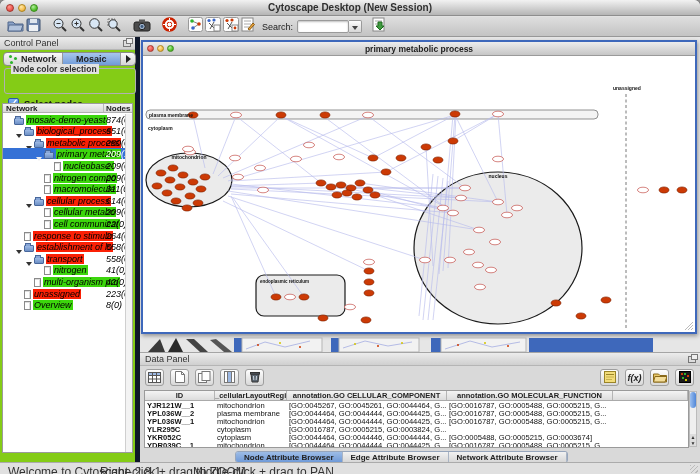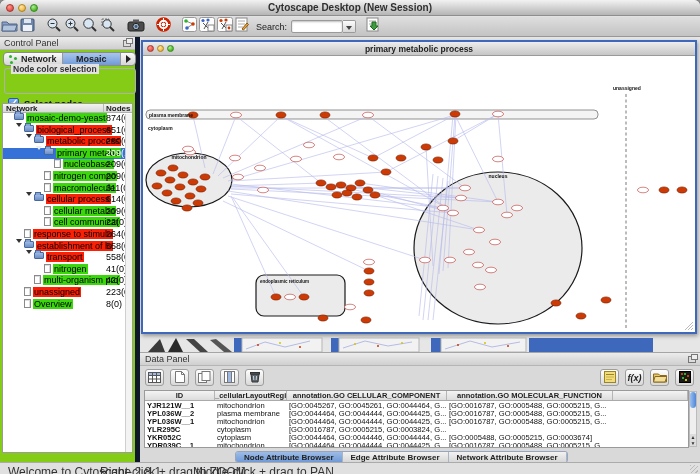--- a/index.html
+++ b/index.html
@@ -6,21 +6,21 @@
   *{box-sizing:border-box;}
   #app{position:relative;width:700px;height:474px;background:#e2e2e2;overflow:hidden;border-radius:6px 6px 0 0;box-shadow:0 0 4px rgba(0,0,0,.5);}
   
   .titlebar{position:absolute;left:0;top:0;width:700px;height:16px;background:linear-gradient(#f2f2f2,#cdcdcd 60%,#b5b5b5);border-bottom:1px solid #8e8e8e;display:flex;align-items:center;padding-left:6px;}
   .tl{width:8px;height:8px;border-radius:50%;margin-right:4px;display:inline-block;}
   .tl.red{background:radial-gradient(circle at 35% 30%,#ff9a92,#ee5a52 60%,#b93c34);border:1px solid #a5352c;}
   .tl.yellow{background:radial-gradient(circle at 35% 30%,#ffe9a8,#f6be4f 60%,#c98f1f);border:1px solid #ad851f;}
   .tl.green{background:radial-gradient(circle at 35% 30%,#b3eda0,#53c22b 60%,#3a8d1c);border:1px solid #3d8b1e;}
   .wtitle{position:absolute;left:0;right:0;text-align:center;font-size:10px;font-weight:bold;color:#2f2f2f;}
   
-  .toolbar{position:absolute;left:0;top:17px;width:700px;height:20px;background:linear-gradient(#dedede,#c3c3c3);border-bottom:1px solid #979797;display:flex;align-items:center;}
+  .toolbar{position:absolute;left:0;top:17px;width:700px;height:20px;background:linear-gradient(#dedede,#c3c3c3);border-bottom:1px solid #979797;display:flex;align-items:center;padding-left:6px;}
   .tbtn{height:18px;display:flex;align-items:center;justify-content:center;margin:0 1px;cursor:default;}
   .tsep{width:9px;height:16px;}
   .tb-label{font-size:9px;color:#222;margin:0 4px 0 6px;}
   .searchbox{width:52px;height:13px;background:#fff;border:1px solid #9a9a9a;border-radius:2px;box-shadow:inset 0 1px 2px rgba(0,0,0,.25);}
   .search-drop{width:13px;height:13px;background:linear-gradient(#fdfdfd,#d7d7d7);border:1px solid #9a9a9a;border-left:none;border-radius:0 2px 2px 0;position:relative;}
   .search-drop::before{content:"";position:absolute;left:3px;top:5px;border-left:3px solid transparent;border-right:3px solid transparent;border-top:4px solid #444;}
   
   .cpanel{position:absolute;left:0;top:37px;width:140px;height:425px;background:#84cc16;border-right:5px solid #0f172a;}
   .cp-title{position:absolute;left:0;top:0;width:100%;height:13px;background:linear-gradient(#ececec,#cfcfcf);border-bottom:1px solid #b5b5b5;font-size:9px;color:#333;padding:1px 0 0 4px;}
   .float-icon{position:absolute;right:4px;top:3px;width:8px;height:7px;border:1px solid #777;background:#ddd;}
@@ -39,21 +39,21 @@
   .combo-cap::before{content:"";position:absolute;left:4px;top:3px;border-left:3px solid transparent;border-right:3px solid transparent;border-bottom:4px solid #fff;}
   .combo-cap::after{content:"";position:absolute;left:4px;bottom:3px;border-left:3px solid transparent;border-right:3px solid transparent;border-top:4px solid #fff;}
   .cp-check{position:absolute;left:8px;top:61px;display:flex;align-items:center;}
   .checkbox{width:11px;height:11px;border-radius:2px;background:linear-gradient(#7db1f0,#3d77d3);border:1px solid #2c5aa8;position:relative;}
   .checkbox::before{content:"✓";position:absolute;left:1px;top:-2px;color:#fff;font-size:10px;font-weight:bold;}
   .cp-check span.lbl{font-size:9.5px;font-weight:bold;color:#111;margin-left:5px;}
   .cp-tree{position:absolute;left:2px;top:66px;right:2px;bottom:9px;background:#fff;border:1px solid #9b9b9b;overflow:hidden;}
   .tree-head{height:9px;display:flex;background:linear-gradient(#f2f2f2,#d8d8d8);border-bottom:1px solid #b0b0b0;font-size:8px;font-weight:bold;color:#222;}
   .tree-head .h1{width:101px;padding-left:3px;border-right:1px solid #b9b9b9;}
   .tree-head .h2{flex:1;padding-left:2px;}
-  .trow{position:relative;height:11.6px;display:flex;align-items:flex-start;font-size:9px;color:#000;white-space:nowrap;}
+  .trow{position:relative;height:11.6px;display:flex;align-items:flex-end;font-size:9px;color:#000;white-space:nowrap;font-style:italic;}
   .trow.sel{background:#3571d6;}
   .tpad{display:inline-block;height:1px;flex:none;}
   .tarr{display:inline-block;width:9px;flex:none;position:relative;}
   .tarr.on::before{content:"";position:absolute;left:1px;top:-2px;border-left:3.5px solid transparent;border-right:3.5px solid transparent;border-top:4.5px solid #333;}
   .trow.sel .tarr.on::before{border-top-color:#eee;}
   .tfolder{display:inline-block;width:10px;height:7px;background:linear-gradient(#9db9e4,#6c8fc5);border:1px solid #48679c;border-radius:1px;flex:none;position:relative;margin-right:2px;}
   .tfolder::before{content:"";position:absolute;left:0px;top:-3px;width:4px;height:2px;background:#86a5d6;border:1px solid #48679c;border-bottom:none;}
   .tpage{display:inline-block;width:7px;height:9px;background:#fff;border:1px solid #8a8a8a;flex:none;margin-right:2px;box-shadow:inset -1px 1px 0 #ddd;}
   .chip{padding:0 1px;line-height:10px;flex:none;}
   .chip.green{background:#3cd60c;}

